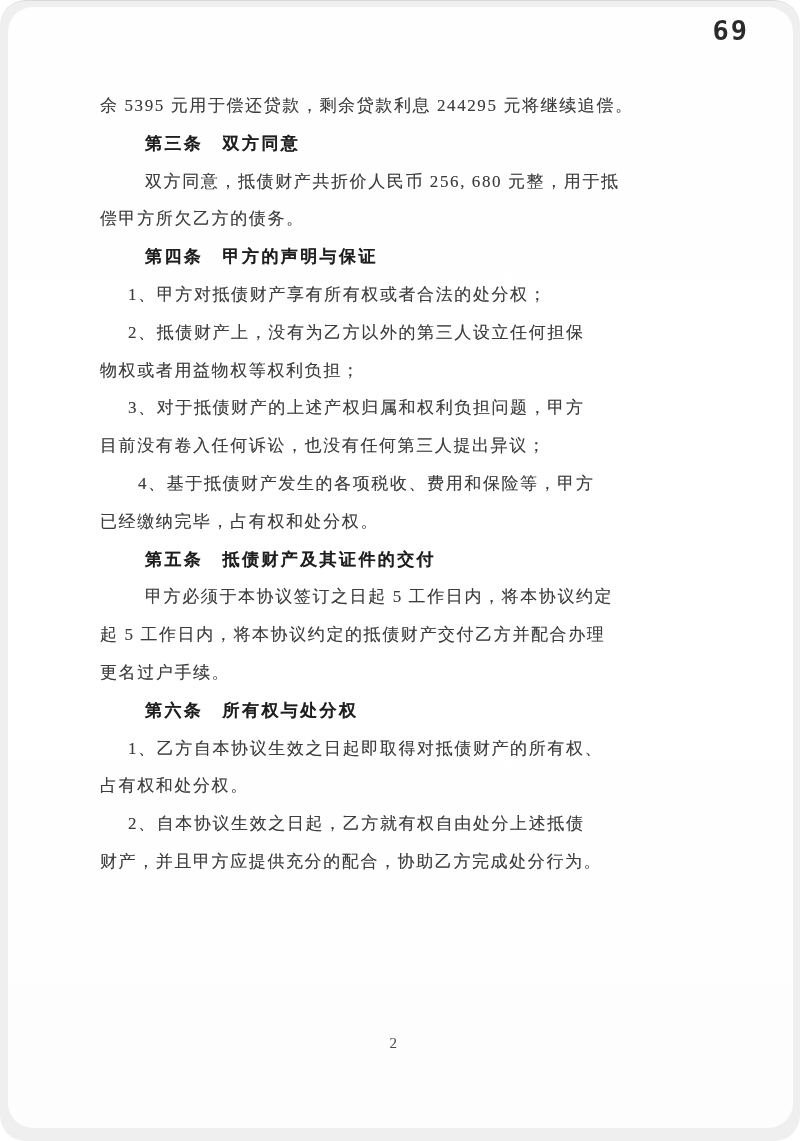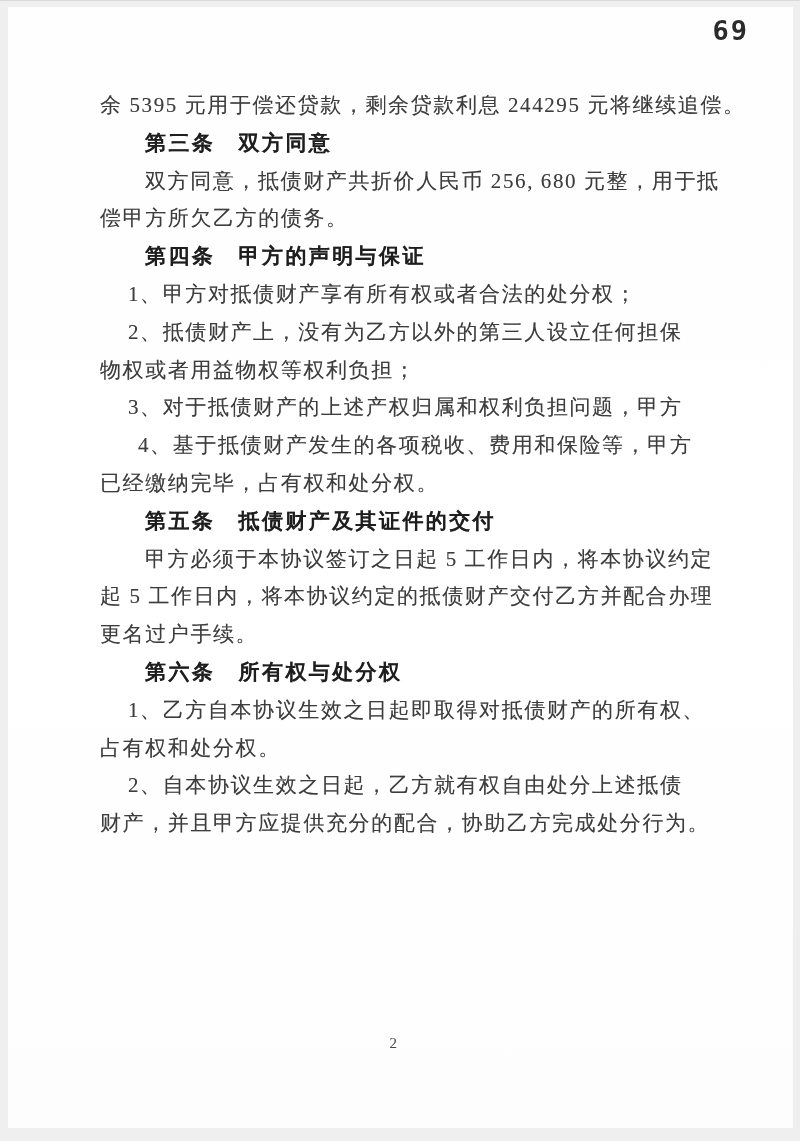--- a/index.html
+++ b/index.html
@@ -1,15 +1,15 @@
 <!DOCTYPE html>
 <html><head>
 <meta charset="utf-8">
 <style>
-  * { margin: 0; padding: 0; box-sizing: border-box; }
+  * { margin: 0; padding: 0; box-sizing: border-box; border-radius: 25px; }
   html, body {
     width: 800px; height: 1141px;
     font-family: "Liberation Serif", "DejaVu Serif", serif;
   }
   .scan-wrap {
     position: relative;
     width: 800px; height: 1141px;
     background: #efefef;
     border-top: 1px solid #d9d9d9;
     overflow: hidden;
@@ -31,21 +31,21 @@
   .text-block {
     position: absolute;
     left: 92px;   
     top: 80px;
     right: 40px;
   }
   .line {
     height: 37.8px;
     line-height: 37.8px;
     white-space: nowrap;
-    font-size: 21px;
+    font-size: 17px;
     letter-spacing: 1.6px;
     color: #3d3d3d;
     text-shadow: 0 0 0.5px rgba(70,70,70,0.45);
   }
   .line.heading {
     font-weight: 700;
     color: #1e1e1e;
     letter-spacing: 2.4px;
     text-shadow: 0 0 0.6px rgba(20,20,20,0.55);
   }
@@ -74,20 +74,21 @@
 
     <div class="line body ind-flush">余 5395 元用于偿还贷款，剩余贷款利息 244295 元将继续追偿。</div>
         <div class="line heading ind-para">第三条　双方同意</div>
         <div class="line body ind-para">双方同意，抵债财产共折价人民币 256, 680 元整，用于抵</div>
         <div class="line body ind-flush">偿甲方所欠乙方的债务。</div>
         <div class="line heading ind-para">第四条　甲方的声明与保证</div>
         <div class="line body ind-item">1、甲方对抵债财产享有所有权或者合法的处分权；</div>
         <div class="line body ind-item">2、抵债财产上，没有为乙方以外的第三人设立任何担保</div>
         <div class="line body ind-flush">物权或者用益物权等权利负担；</div>
         <div class="line body ind-item">3、对于抵债财产的上述产权归属和权利负担问题，甲方</div>
+        <div class="line body ind-flush">目前没有卷入任何诉讼，也没有任何第三人提出异议；</div>
         <div class="line body ind-item4">4、基于抵债财产发生的各项税收、费用和保险等，甲方</div>
         <div class="line body ind-flush">已经缴纳完毕，占有权和处分权。</div>
         <div class="line heading ind-para">第五条　抵债财产及其证件的交付</div>
         <div class="line body ind-para">甲方必须于本协议签订之日起 5 工作日内，将本协议约定</div>
         <div class="line body ind-flush">起 5 工作日内，将本协议约定的抵债财产交付乙方并配合办理</div>
         <div class="line body ind-flush">更名过户手续。</div>
         <div class="line heading ind-para">第六条　所有权与处分权</div>
         <div class="line body ind-item">1、乙方自本协议生效之日起即取得对抵债财产的所有权、</div>
         <div class="line body ind-flush">占有权和处分权。</div>
         <div class="line body ind-item">2、自本协议生效之日起，乙方就有权自由处分上述抵债</div>

